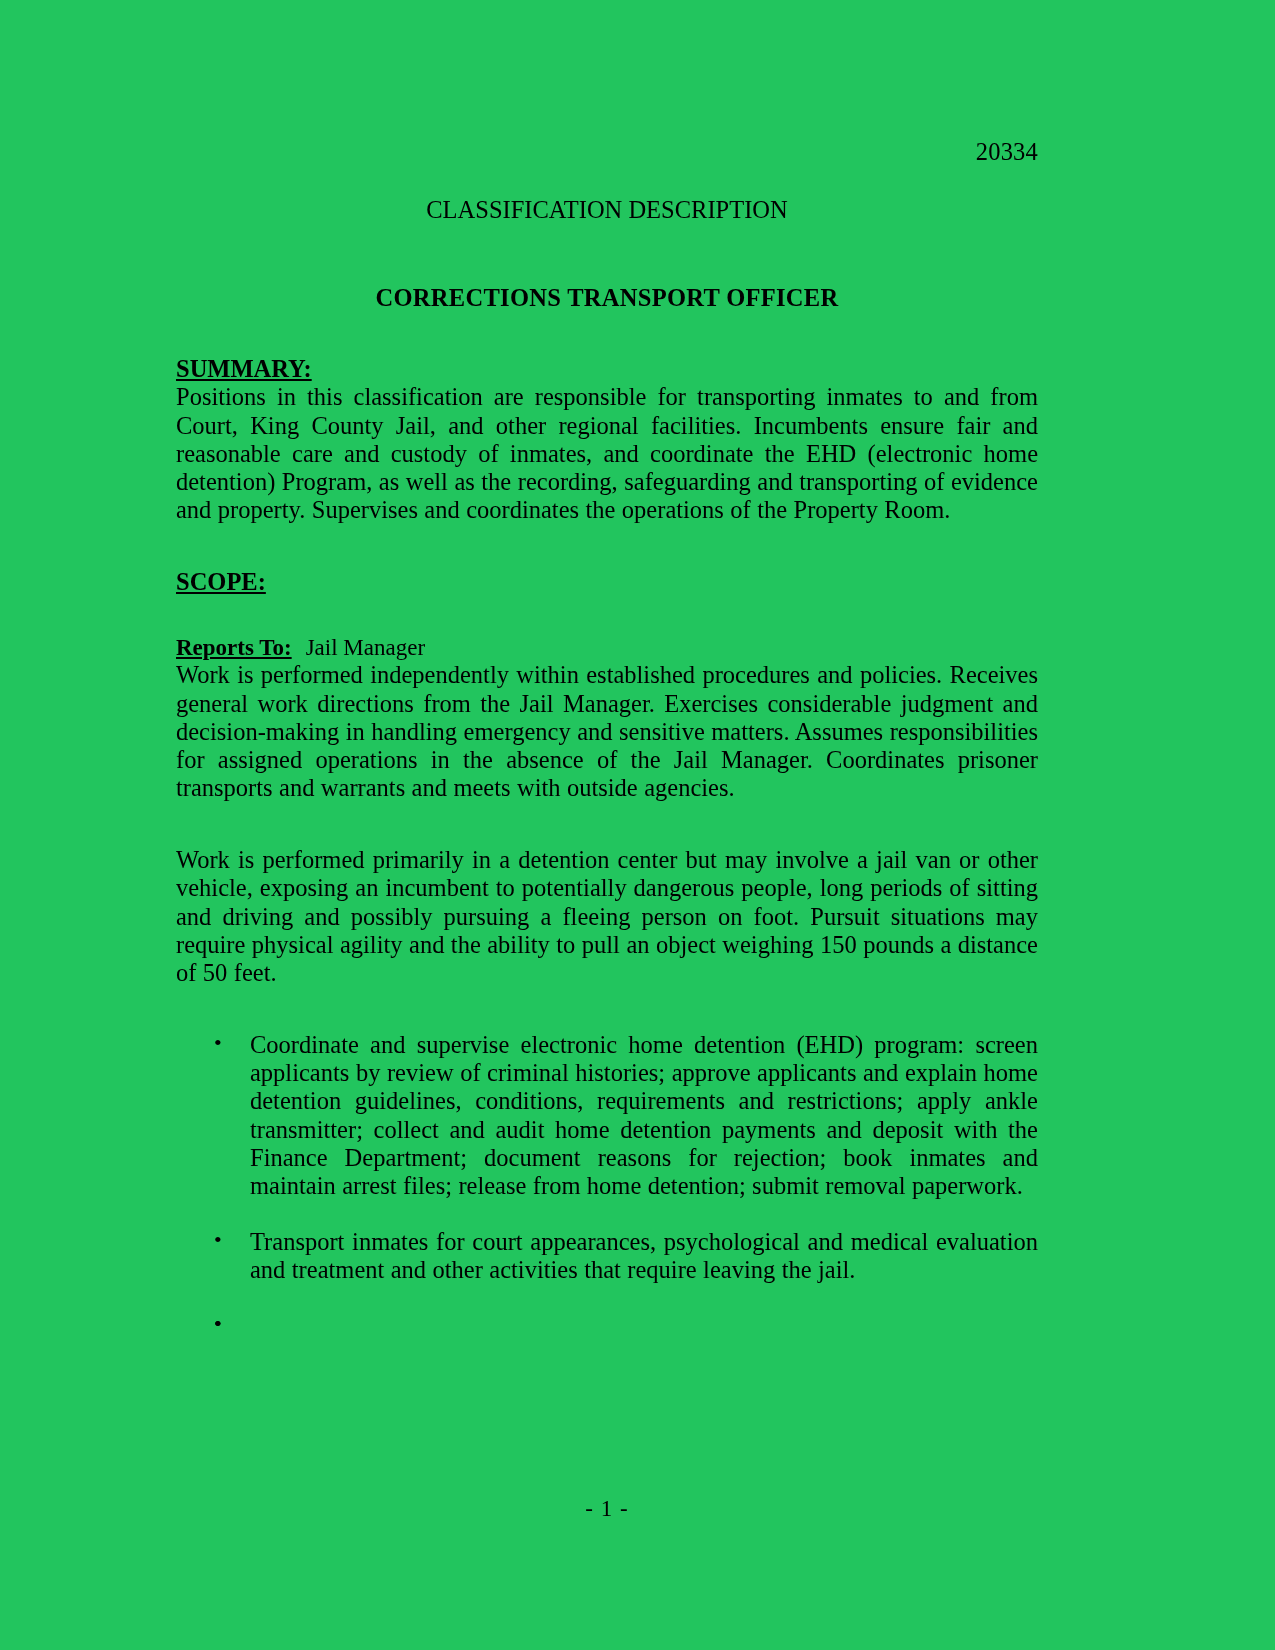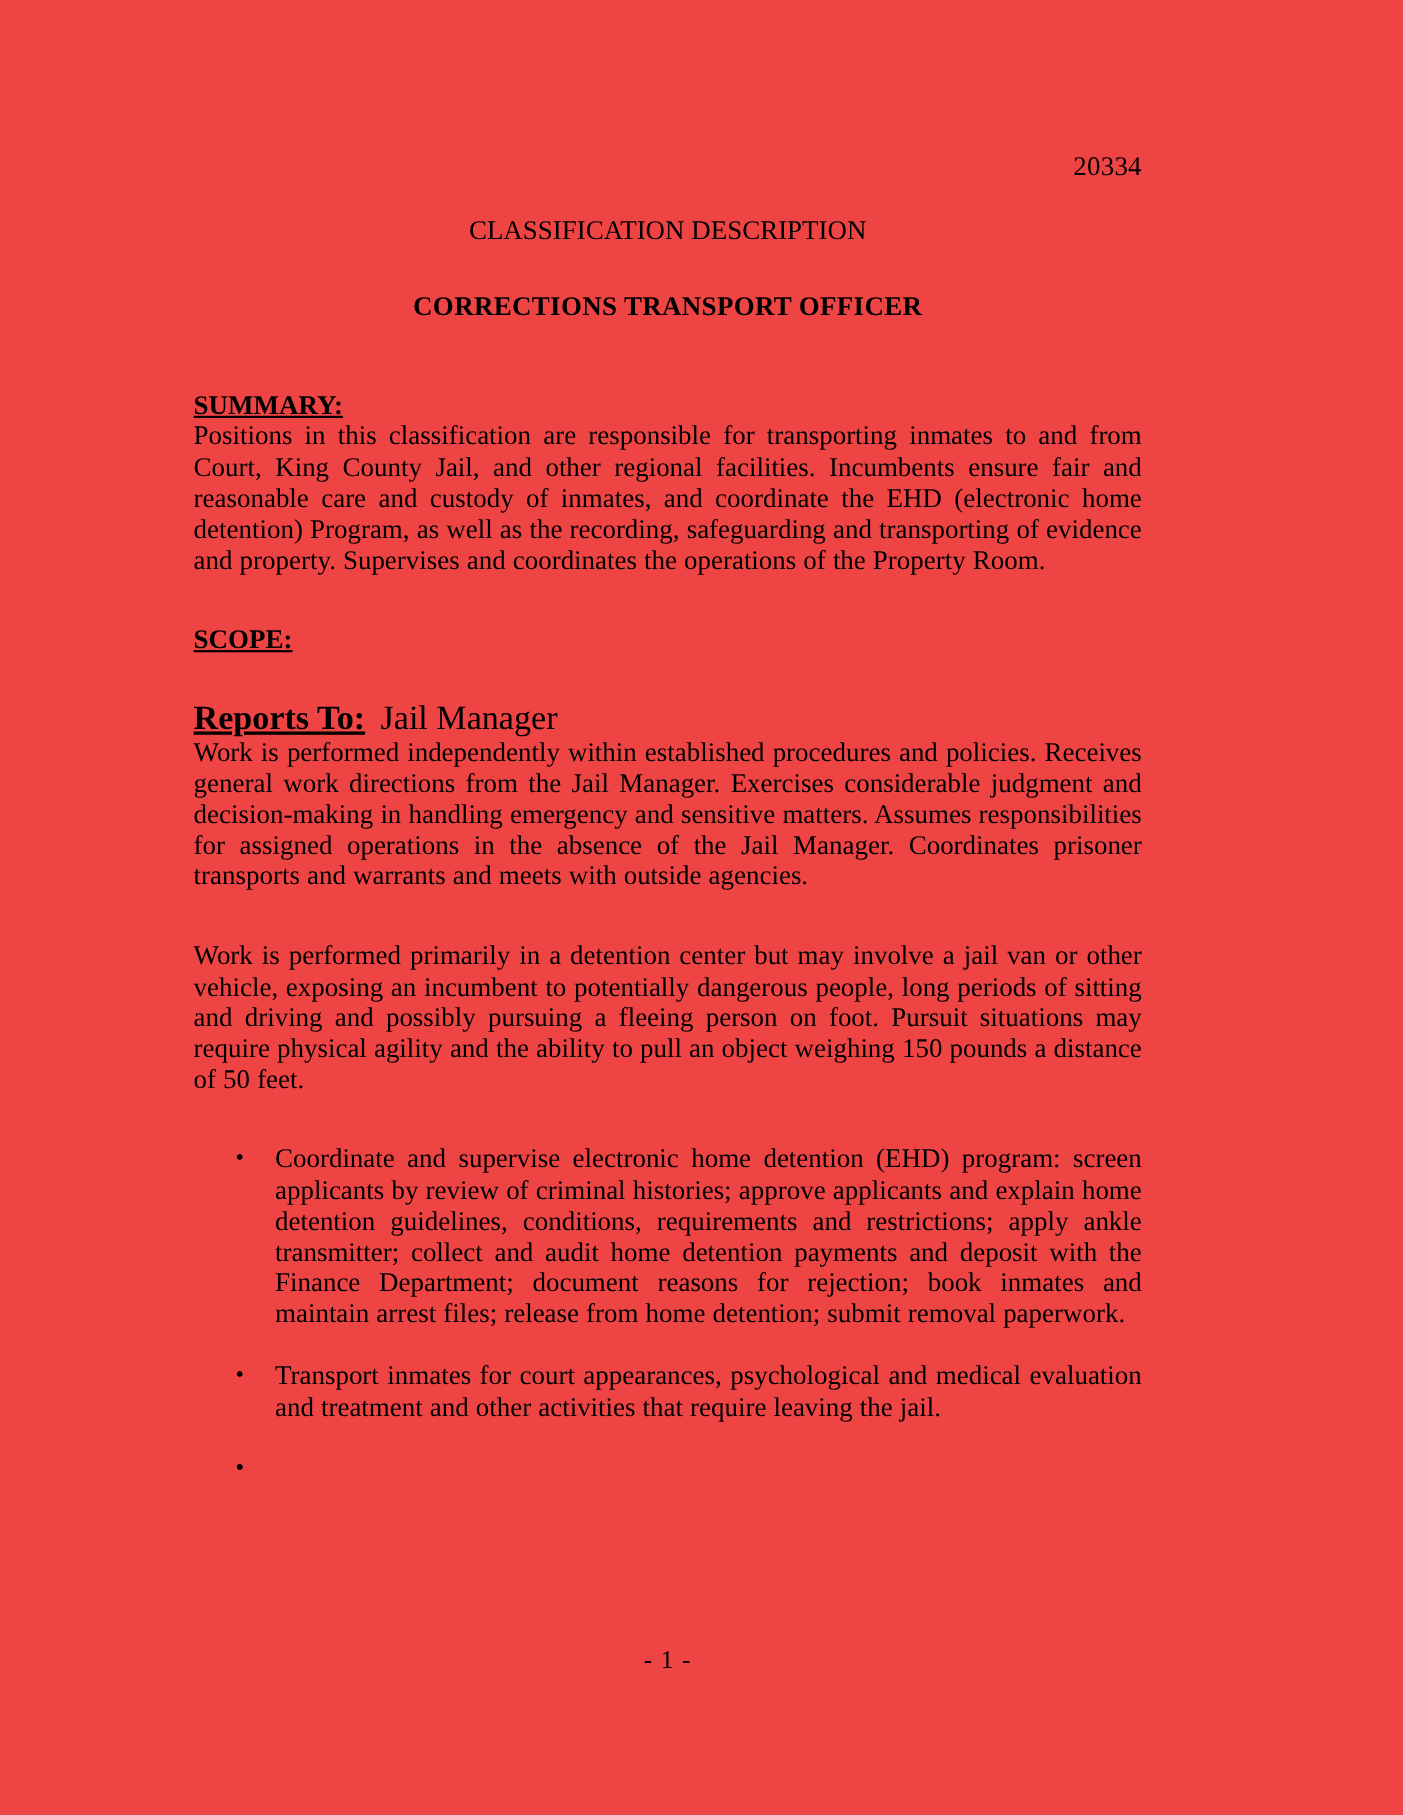--- a/index.html
+++ b/index.html
@@ -4,21 +4,21 @@
 <style>
   html, body {
     margin: 0;
     padding: 0;
     background: #ffffff;
   }
   .page {
     position: relative;
     width: 1275px;
     height: 1650px;
-    background: #ef4444;
+    background: #22c55e;
     box-sizing: border-box;
     font-family: "Liberation Serif", "DejaVu Serif", serif;
     color: #000000;
     overflow: hidden;
   }
   .content {
     position: absolute;
     left: 176px;
     top: 0;
     width: 862px;
@@ -42,21 +42,21 @@
     top: 196px;
     width: 100%;
     text-align: center;
     font-size: 24.5px;
     line-height: 1.14;
   }
   .org-header div { white-space: nowrap; }
 
   .job-title {
     position: absolute;
-    top: 265px;
+    top: 284px;
     width: 100%;
     text-align: center;
     font-size: 24.5px;
     font-weight: bold;
     line-height: 1.14;
     letter-spacing: 0.3px;
   }
 
   
   .body-flow {
@@ -84,21 +84,21 @@
     padding: 0;
     text-align: justify;
     text-justify: inter-word;
     line-height: 1.15;
     word-spacing: 0.3px;
   }
   .gap-med { height: 38px; }
   .gap-large { height: 44px; }
 
   .reports-line {
-    font-size: 31px;
+    font-size: 23px;
     line-height: 1.16;
     margin: 0;
     padding: 0;
   }
   .reports-line .lbl {
     font-weight: bold;
     text-decoration: underline;
     text-underline-offset: 2px;
   }
   .reports-line .val { padding-left: 14px; }

